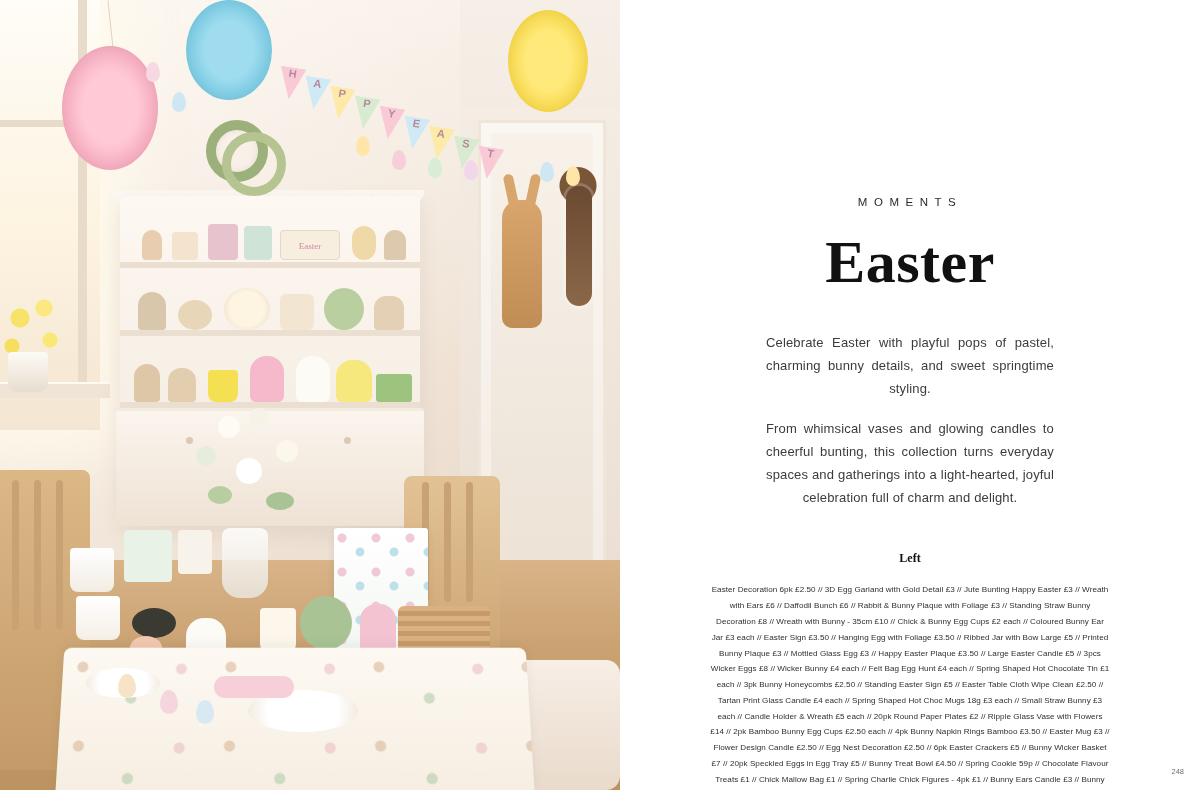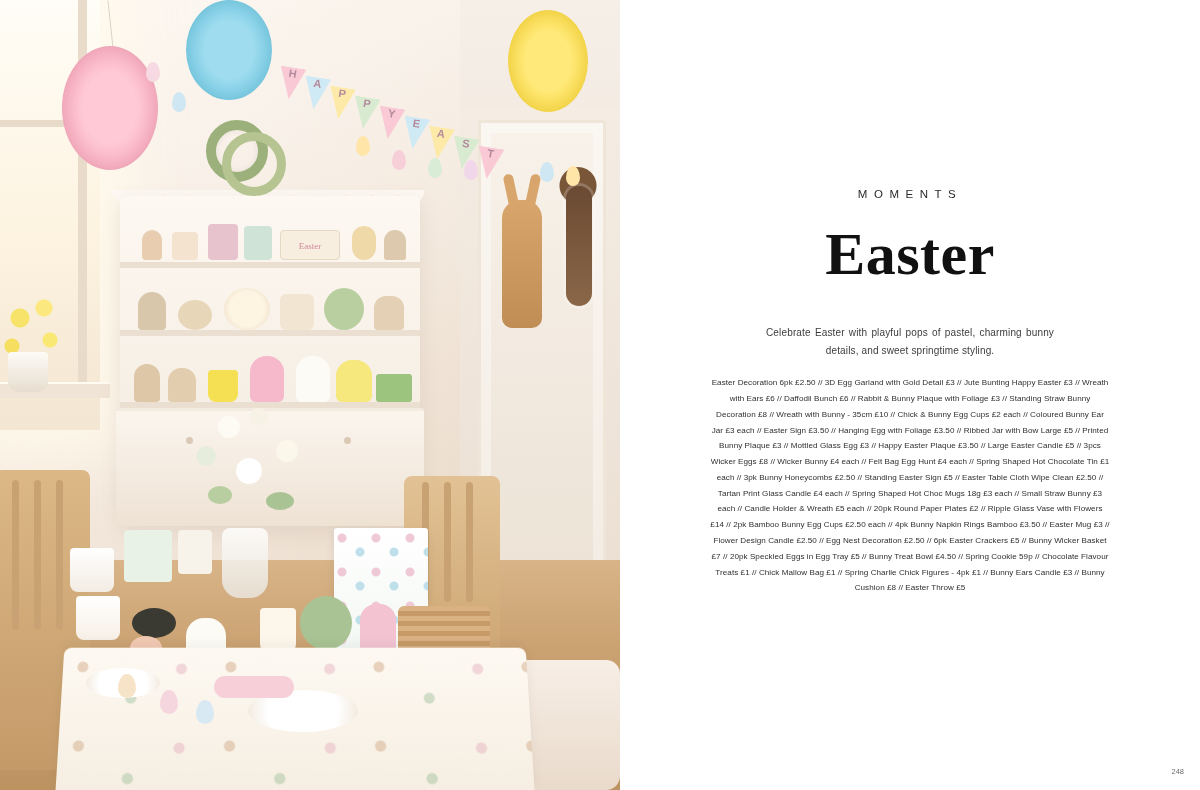--- a/index.html
+++ b/index.html
@@ -257,21 +257,21 @@
     position: absolute; right: 6px; bottom: 4px;
     font-size: 7px; color: #8c8c8c; letter-spacing: .5px;
   }
 
   
   .text-page {
     position: relative;
     width: 580px;
     height: 790px;
     background: #ffffff;
-    padding: 4px 64px;
+    padding: 12px 64px;
   }
   .kicker {
     margin-top: 184px;
     text-align: center;
     font-size: 11.5px;
     letter-spacing: 6.5px;
     color: #2b2b2b;
     font-family: "Liberation Sans", sans-serif;
   }
   .title {
@@ -283,21 +283,21 @@
     color: #111;
     letter-spacing: 0.5px;
   }
   .intro {
     margin-top: 40px;
     width: 288px;
     margin-left: auto;
     margin-right: auto;
     text-align: justify;
     text-align-last: center;
-    font-size: 10px;
+    font-size: 13px;
     line-height: 1.75;
     color: #3c3c3c;
     letter-spacing: 0.15px;
   }
   .intro + .intro { margin-top: 18px; }
   .left-label {
     margin-top: 42px;
     text-align: center;
     font-family: "Liberation Serif", serif;
     font-weight: bold;
@@ -463,20 +463,22 @@
     </div>
   </div>
 
   <div class="text-page">
 
     <div class="kicker">MOMENTS</div>
 
     <h1 class="title">Easter</h1>
 
     <p class="intro">Celebrate Easter with playful pops of pastel, charming bunny details, and sweet springtime styling.</p>
-
+    <p class="intro">From whimsical vases and glowing candles to cheerful bunting, this collection turns everyday spaces and gatherings into a light-hearted, joyful celebration full of charm and delight.</p>
+
+    <div class="left-label">Left</div>
 
     <div class="listing" id="product-listing"><span>Easter Decoration 6pk </span><span>£2.50</span><span class="sep"> // </span><span>3D Egg Garland with Gold Detail </span><span>£3</span><span class="sep"> // </span><span>Jute Bunting Happy Easter </span><span>£3</span><span class="sep"> // </span><span>Wreath with Ears </span><span>£6</span><span class="sep"> // </span><span>Daffodil Bunch </span><span>£6</span><span class="sep"> // </span><span>Rabbit &amp; Bunny Plaque with Foliage </span><span>£3</span><span class="sep"> // </span><span>Standing Straw Bunny Decoration </span><span>£8</span><span class="sep"> // </span><span>Wreath with Bunny - 35cm </span><span>£10</span><span class="sep"> // </span><span>Chick &amp; Bunny Egg Cups </span><span>£2 each</span><span class="sep"> // </span><span>Coloured Bunny Ear Jar </span><span>£3 each</span><span class="sep"> // </span><span>Easter Sign </span><span>£3.50</span><span class="sep"> // </span><span>Hanging Egg with Foliage </span><span>£3.50</span><span class="sep"> // </span><span>Ribbed Jar with Bow Large </span><span>£5</span><span class="sep"> // </span><span>Printed Bunny Plaque </span><span>£3</span><span class="sep"> // </span><span>Mottled Glass Egg </span><span>£3</span><span class="sep"> // </span><span>Happy Easter Plaque </span><span>£3.50</span><span class="sep"> // </span><span>Large Easter Candle </span><span>£5</span><span class="sep"> // </span><span>3pcs Wicker Eggs </span><span>£8</span><span class="sep"> // </span><span>Wicker Bunny </span><span>£4 each</span><span class="sep"> // </span><span>Felt Bag Egg Hunt </span><span>£4 each</span><span class="sep"> // </span><span>Spring Shaped Hot Chocolate Tin </span><span>£1 each</span><span class="sep"> // </span><span>3pk Bunny Honeycombs </span><span>£2.50</span><span class="sep"> // </span><span>Standing Easter Sign </span><span>£5</span><span class="sep"> // </span><span>Easter Table Cloth Wipe Clean </span><span>£2.50</span><span class="sep"> // </span><span>Tartan Print Glass Candle </span><span>£4 each</span><span class="sep"> // </span><span>Spring Shaped Hot Choc Mugs 18g </span><span>£3 each</span><span class="sep"> // </span><span>Small Straw Bunny </span><span>£3 each</span><span class="sep"> // </span><span>Candle Holder &amp; Wreath </span><span>£5 each</span><span class="sep"> // </span><span>20pk Round Paper Plates </span><span>£2</span><span class="sep"> // </span><span>Ripple Glass Vase with Flowers </span><span>£14</span><span class="sep"> // </span><span>2pk Bamboo Bunny Egg Cups </span><span>£2.50 each</span><span class="sep"> // </span><span>4pk Bunny Napkin Rings Bamboo </span><span>£3.50</span><span class="sep"> // </span><span>Easter Mug </span><span>£3</span><span class="sep"> // </span><span>Flower Design Candle </span><span>£2.50</span><span class="sep"> // </span><span>Egg Nest Decoration </span><span>£2.50</span><span class="sep"> // </span><span>6pk Easter Crackers </span><span>£5</span><span class="sep"> // </span><span>Bunny Wicker Basket </span><span>£7</span><span class="sep"> // </span><span>20pk Speckled Eggs in Egg Tray </span><span>£5</span><span class="sep"> // </span><span>Bunny Treat Bowl </span><span>£4.50</span><span class="sep"> // </span><span>Spring Cookie </span><span>59p</span><span class="sep"> // </span><span>Chocolate Flavour Treats </span><span>£1</span><span class="sep"> // </span><span>Chick Mallow Bag </span><span>£1</span><span class="sep"> // </span><span>Spring Charlie Chick Figures - 4pk </span><span>£1</span><span class="sep"> // </span><span>Bunny Ears Candle </span><span>£3</span><span class="sep"> // </span><span>Bunny Cushion </span><span>£8</span><span class="sep"> // </span><span>Easter Throw </span><span>£5</span></div>
 
     <div class="page-num-right">248</div>
   </div>
 
 </div>
 
 </body></html>

